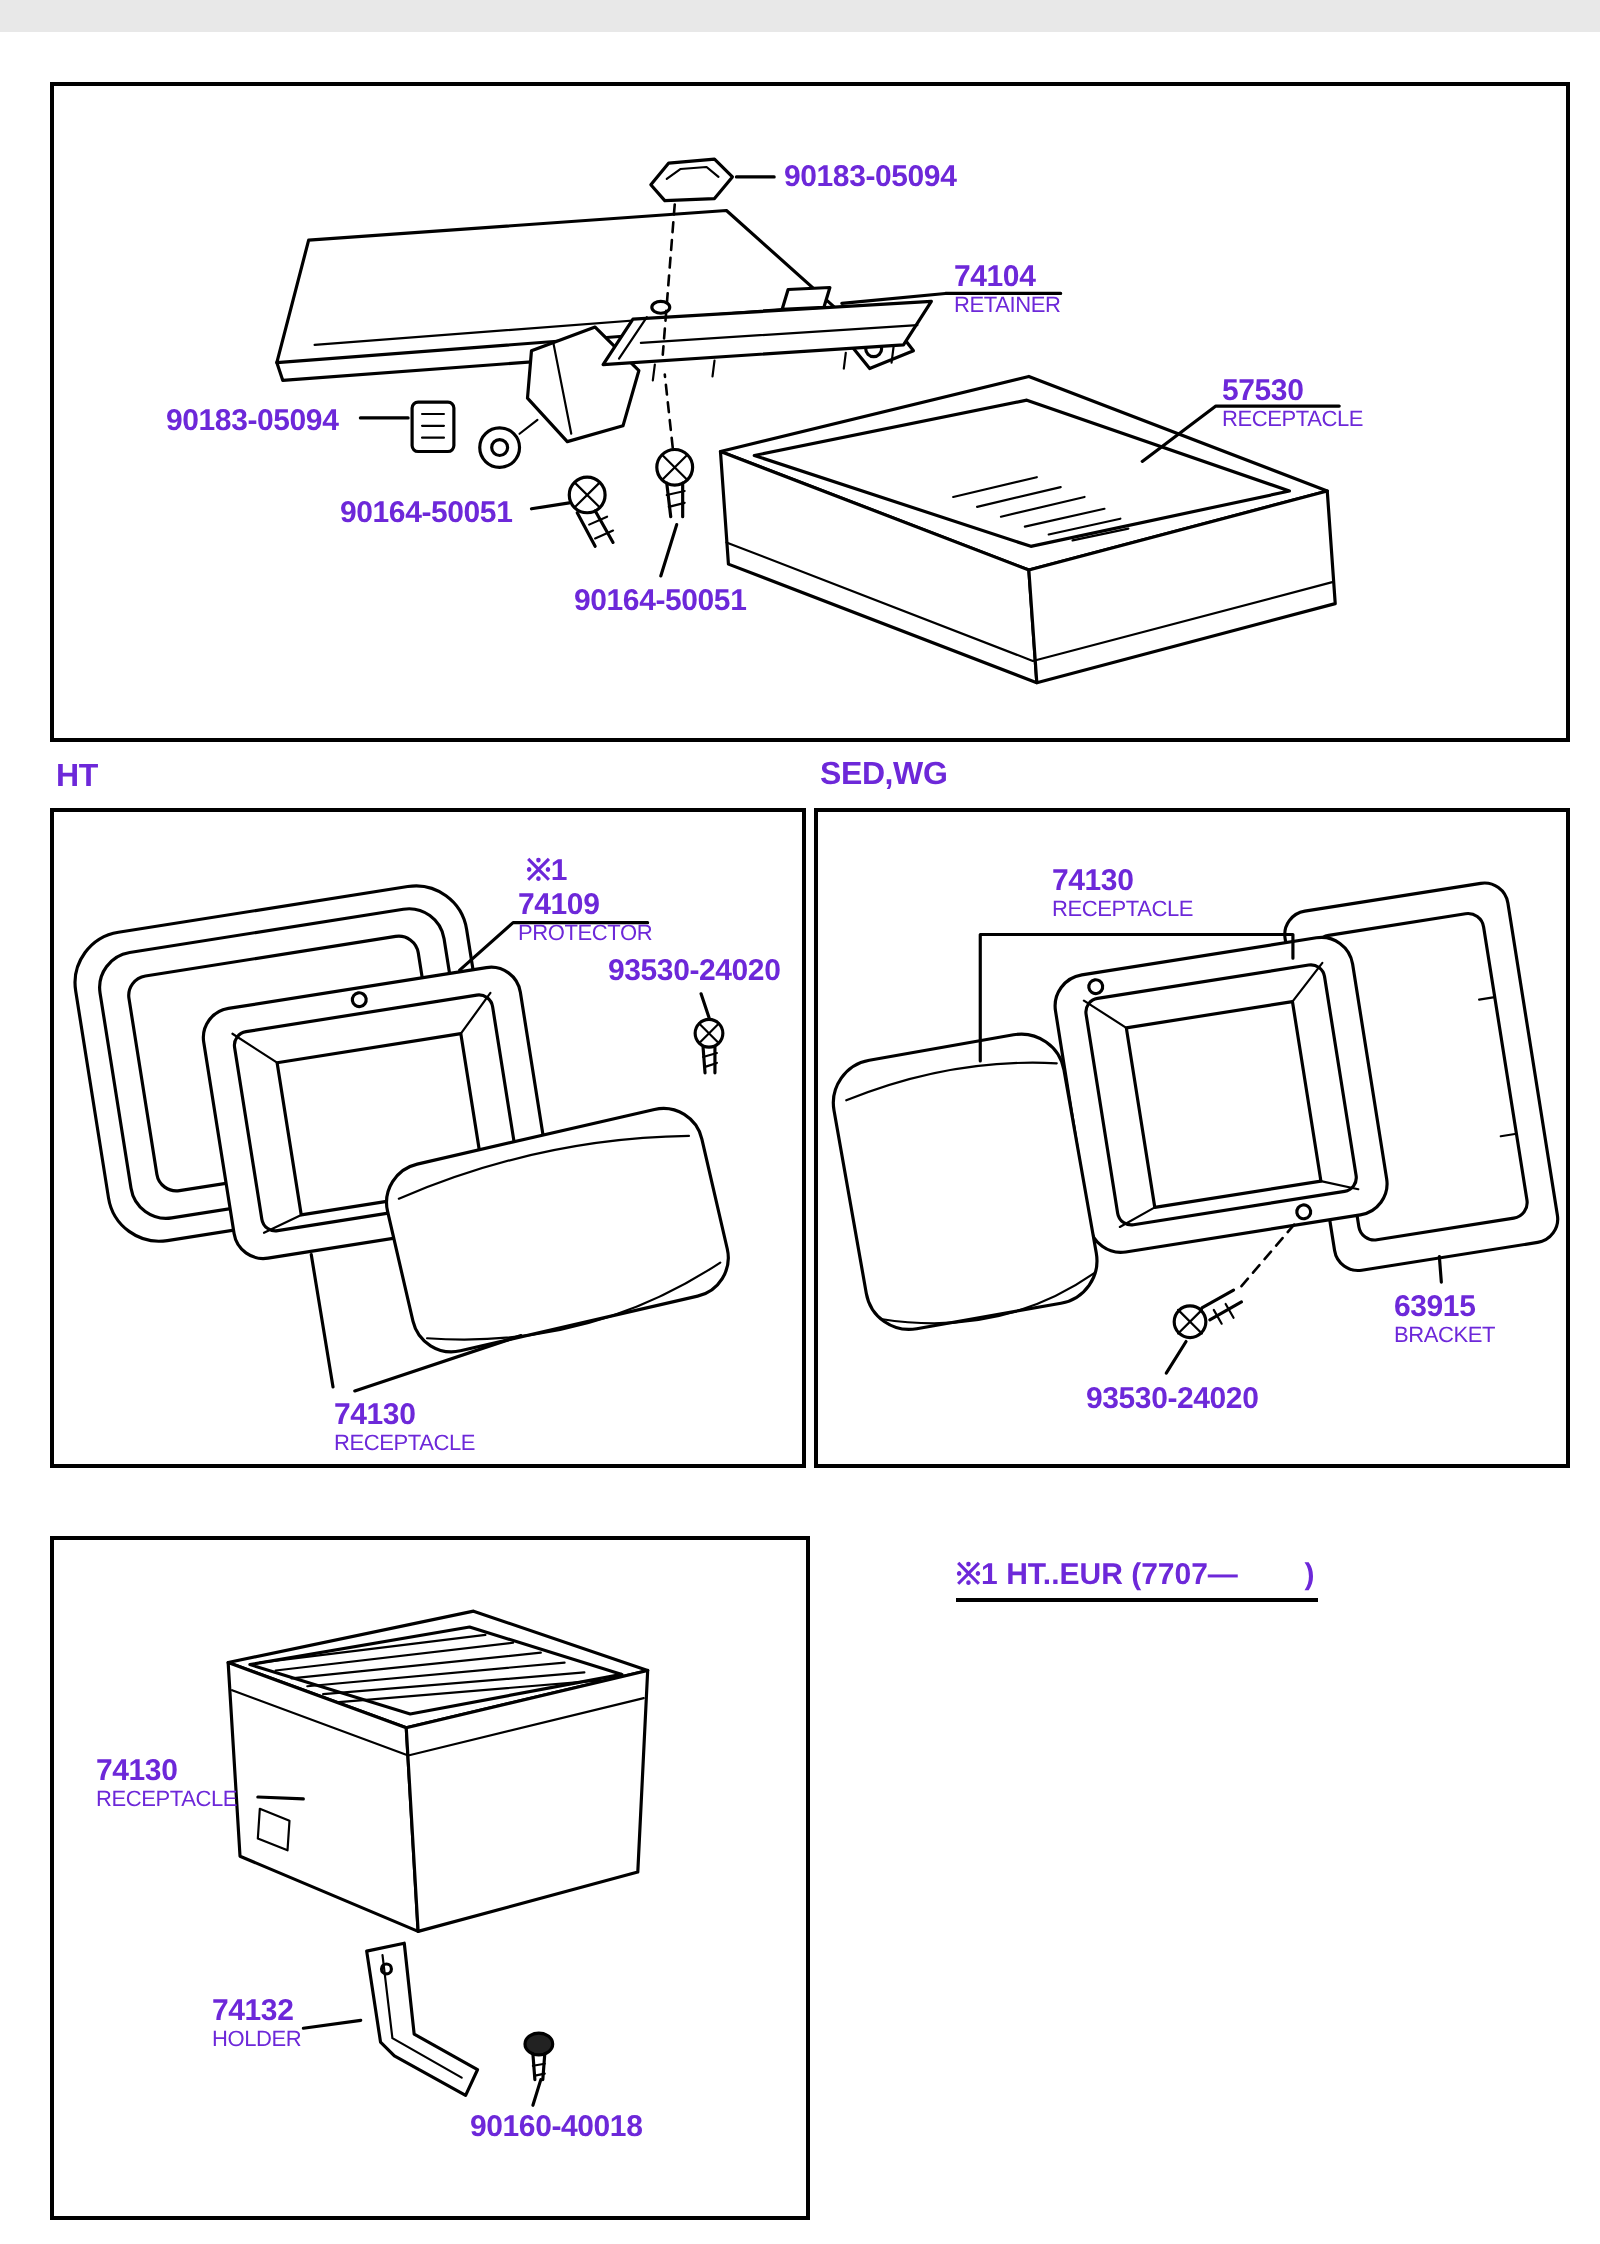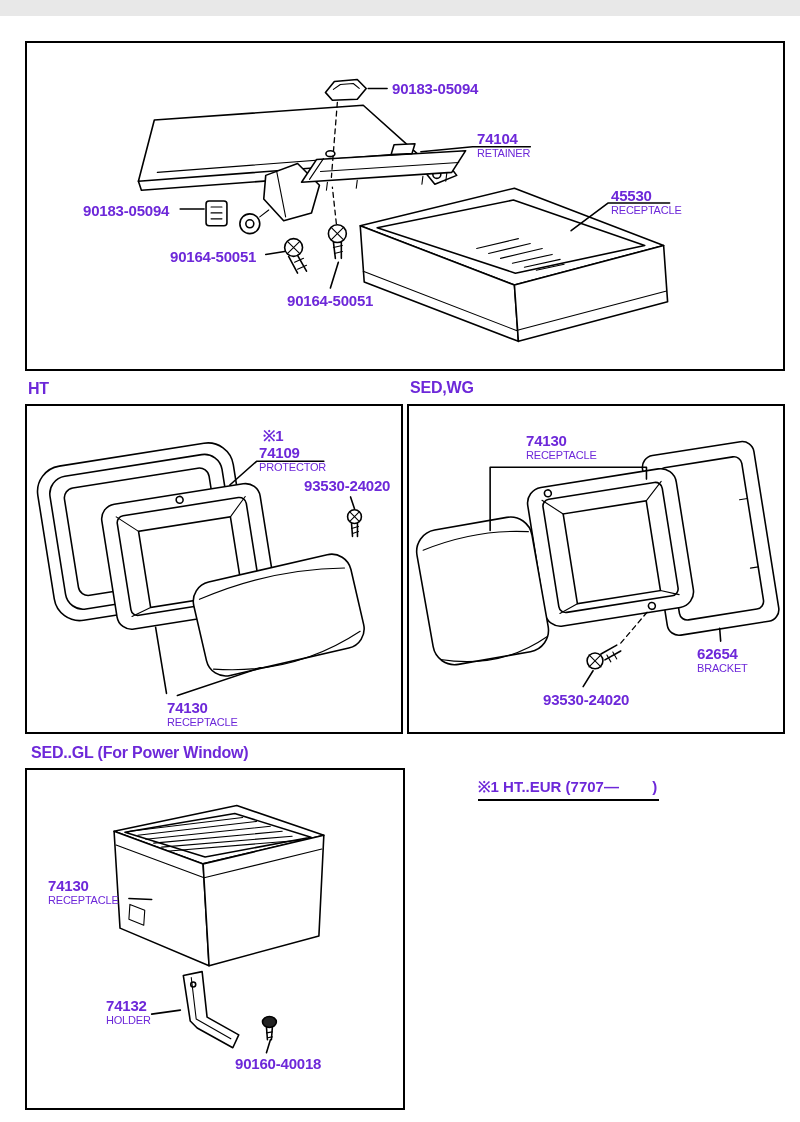--- a/index.html
+++ b/index.html
@@ -101,21 +101,21 @@
       </g>
     </svg>
     <div class="plabel" style="left:365px;top:38px;">
       <div class="num">90183-05094</div>
     </div>
     <div class="plabel" style="left:450px;top:88px;">
       <div class="num">74104</div>
       <div class="sub">RETAINER</div>
     </div>
     <div class="plabel" style="left:584px;top:145px;">
-      <div class="num">45530</div>
+      <div class="num">57530</div>
       <div class="sub">RECEPTACLE</div>
     </div>
     <div class="plabel" style="left:56px;top:160px;">
       <div class="num">90183-05094</div>
     </div>
     <div class="plabel" style="left:143px;top:206px;">
       <div class="num">90164-50051</div>
     </div>
     <div class="plabel" style="left:260px;top:250px;">
       <div class="num">90164-50051</div>
@@ -205,29 +205,28 @@
         <path d="M82,62 L240,62 M82,62 L82,126 M240,62 L240,74"></path>
         <path d="M315,238 L314,225"></path>
         <path d="M176,284 L186,268"></path>
       </g>
     </svg>
     <div class="plabel" style="left:117px;top:27px;">
       <div class="num">74130</div>
       <div class="sub">RECEPTACLE</div>
     </div>
     <div class="plabel" style="left:288px;top:240px;">
-      <div class="num">62654</div>
+      <div class="num">63915</div>
       <div class="sub">BRACKET</div>
     </div>
     <div class="plabel" style="left:134px;top:286px;">
       <div class="num">93530-24020</div>
     </div>
   </div>
 
-  <div class="stitle" style="left:31px;top:728px;">SED..GL (For Power Window)</div>
   <div class="footnote" style="left:478px;top:760px;">※1 HT..EUR (7707—        )</div>
 
   <div class="box" style="left:25px;top:752px;width:380px;height:342px;">
     <svg viewBox="0 0 380 342" preserveAspectRatio="none">
       <g>
         <path class="f" d="M88,62 L212,36 L300,66 L178,95 Z"></path>
         <path class="f" d="M99,63 L210,44 L287,68 L180,88 Z"></path>
         <path class="thin" d="M104,62 L218,48 M112,66 L232,52 M120,70 L246,57 M128,74 L258,62 M136,78 L268,67 M144,82 L276,71"></path>
         <path class="f" d="M88,62 L178,95 L184,198 L94,160 Z"></path>
         <path class="f" d="M178,95 L300,66 L295,168 L184,198 Z"></path>

